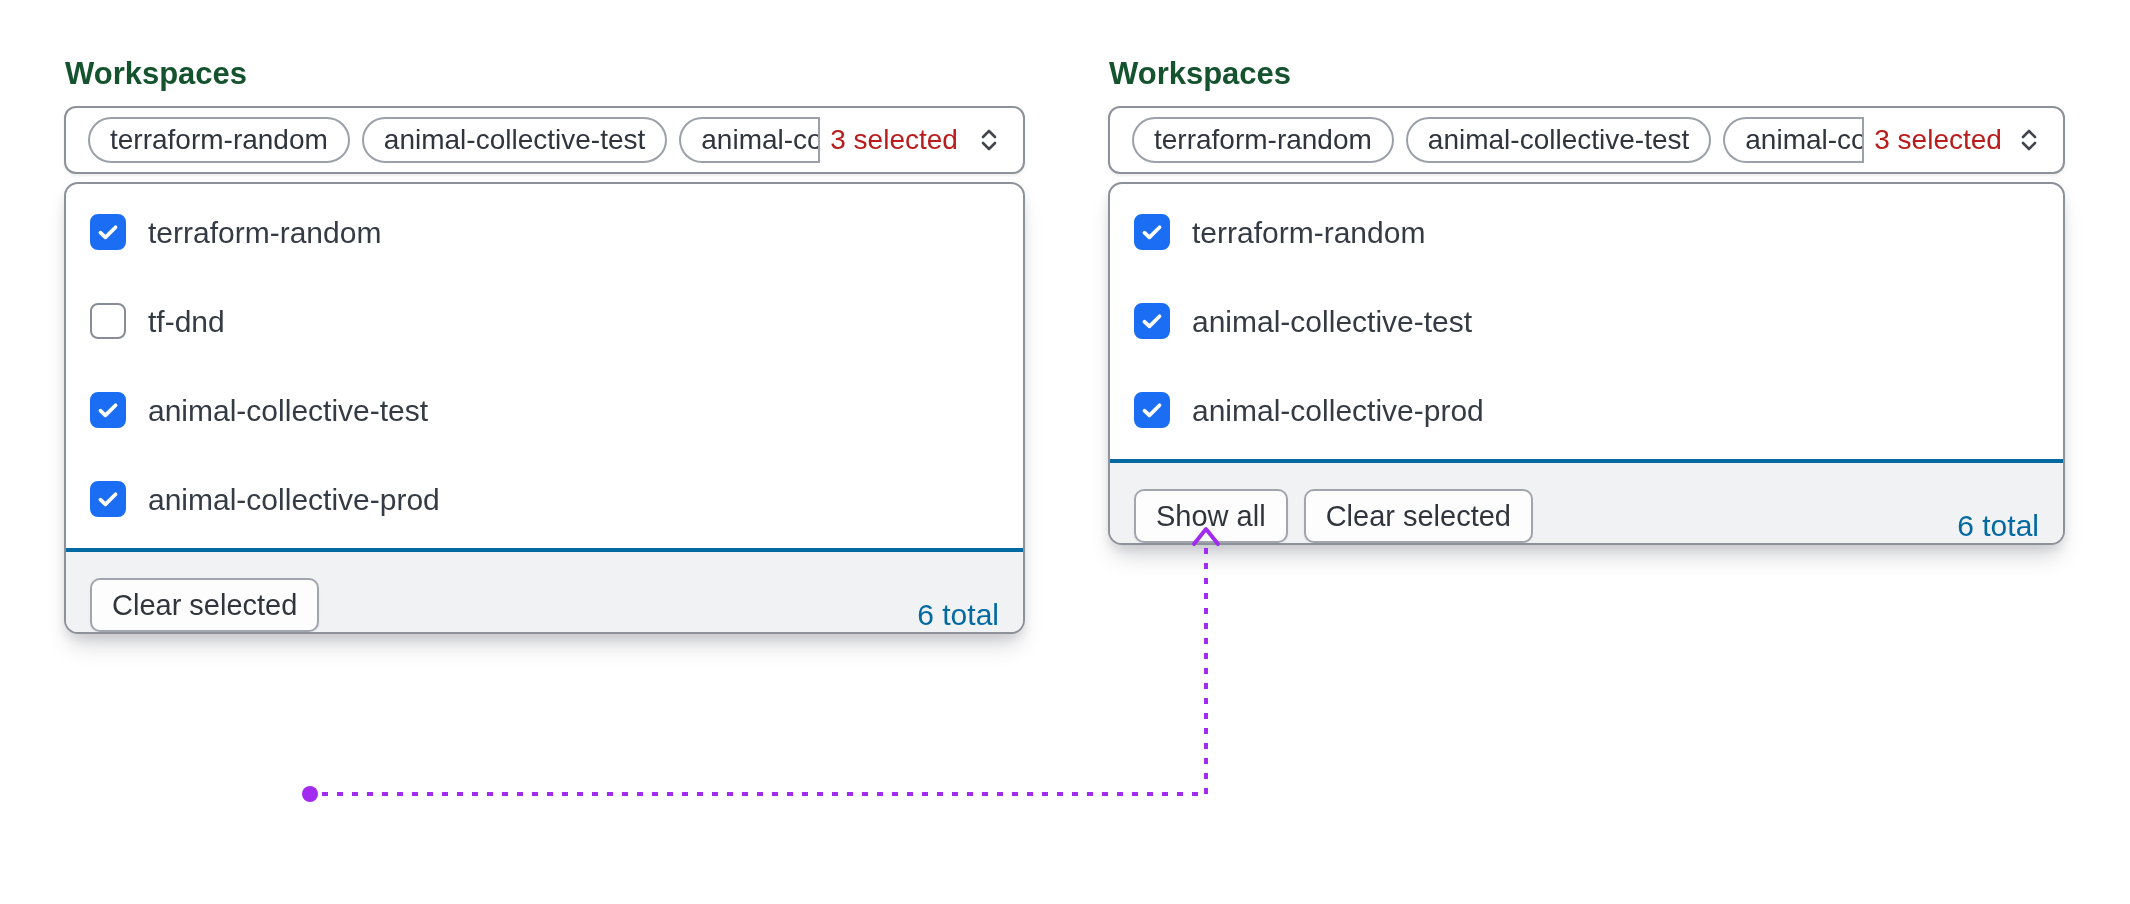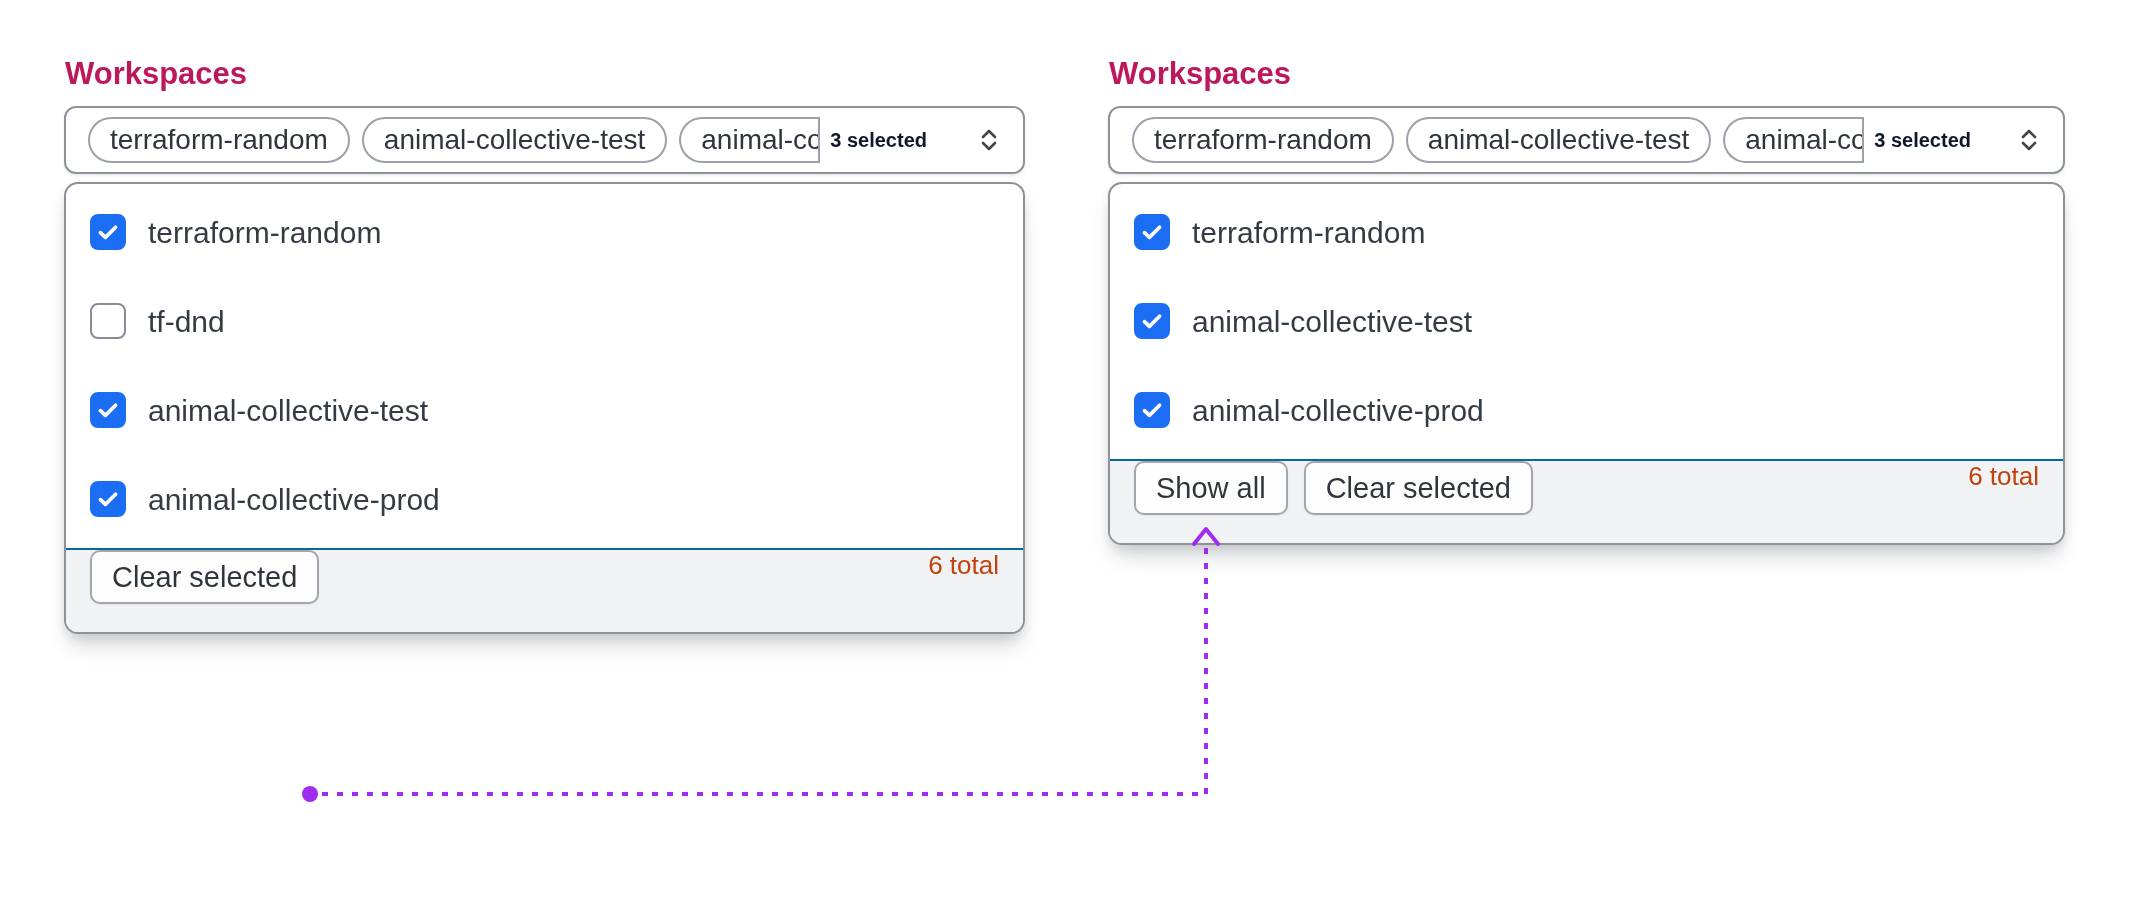--- a/index.html
+++ b/index.html
@@ -9,21 +9,21 @@
     background: #ffffff;
     font-family: "Liberation Sans", sans-serif;
     color: #3b4048;
   }
   .component { position: absolute; top: 56px; }
   .component.left  { left: 64px;  width: 961px; }
   .component.right { left: 1108px; width: 957px; }
 
   .field-label {
     position: absolute; top: 0; left: 1px;
-    font-size: 31px; font-weight: 700; color: #be185d; line-height: 36px;
+    font-size: 31px; font-weight: 700; color: #14532d; line-height: 36px;
   }
 
   
   .trigger {
     position: absolute; top: 50px; left: 0; right: 0; height: 68px;
     background: #fff; border: 2px solid #8d919a; border-radius: 12px;
     display: flex; align-items: center; padding: 0 20px 0 22px;
     box-shadow: 0 2px 3px rgba(70,75,90,.10);
   }
   .tags { display: flex; gap: 12px; margin-right: 12px; list-style: none; }
@@ -31,21 +31,21 @@
     display: inline-flex; align-items: center; height: 46px;
     border: 2px solid #9ba0a9; border-radius: 24px;
     padding: 0 20px; font-size: 28px; color: #2f343d; white-space: nowrap;
     background: #fff; line-height: 42px;
   }
   .tag-clip {
     width: 141px; height: 46px; overflow: hidden; flex: none;
     border-right: 2px solid #9ba0a9; margin-right: 10px;
   }
   .tag-clip .tag { border-radius: 24px 0 0 24px; border-right: none; }
-  .summary { font-size: 20px; color: #0f172a; white-space: nowrap; font-weight: bold; }
+  .summary { font-size: 28px; color: #b91c1c; white-space: nowrap; }
   .chevron { margin-left: auto; flex: none; }
 
   
   .panel {
     position: absolute; top: 126px; left: 0; right: 0;
     background: #fff; border: 2px solid #8d919a; border-radius: 14px;
     box-shadow: 0 16px 22px -6px rgba(55,60,75,.22), 0 5px 9px rgba(55,60,75,.10);
     overflow: hidden;
   }
   .options { list-style: none; padding: 4px 24px; }
@@ -54,31 +54,31 @@
     flex: none; width: 36px; height: 36px; margin-top: 1px;
     border: 2px solid #878c96; border-radius: 8px; background: #fff;
     display: inline-flex; align-items: center; justify-content: center;
   }
   .option.checked .checkbox { background: var(--blue, #1b6ef3); border-color: var(--blue, #1b6ef3); }
   .check-icon { display: none; }
   .option.checked .check-icon { display: block; }
   .option-label { font-size: 30px; line-height: 39px; color: #353b45; overflow-wrap: break-word; min-width: 0; }
 
   .panel-footer {
-    border-top: 2px solid #0369a1; background: #f1f2f4;
-    height: 84px; display: flex; align-items: flex-start; gap: 16px; padding: 0 24px;
+    border-top: 4px solid #0369a1; background: #f1f2f4;
+    height: 84px; display: flex; align-items: flex-end; gap: 16px; padding: 0 24px;
   }
   .btn {
     font-family: "Liberation Sans", sans-serif;
     font-size: 29px; color: #30353d; background: #fdfdfd;
     border: 2px solid #a2a5ad; border-radius: 10px;
     padding: 10px 20px; line-height: 30px; cursor: pointer; white-space: nowrap;
     box-shadow: 0 1px 2px rgba(70,75,90,.08);
   }
-  .total { margin-left: auto; font-size: 26px; color: #c2410c; }
+  .total { margin-left: auto; font-size: 30px; color: #0369a1; }
 
   
   .annot-overlay { position: absolute; inset: 0; width: 2130px; height: 904px; z-index: 10; pointer-events: none; }
   .annot-dash { stroke: var(--purple, #a12bf0); stroke-width: 4; stroke-dasharray: 6 9; fill: none; }
   .annot-solid { stroke: var(--purple, #a12bf0); stroke-width: 4; fill: none; stroke-linecap: round; stroke-linejoin: round; }
   .annot-dot { fill: var(--purple, #a12bf0); }
 
   .icon-stroke { stroke: #40454e; stroke-width: 2.6; fill: none; stroke-linecap: round; stroke-linejoin: round; }
 </style>
 </head>

